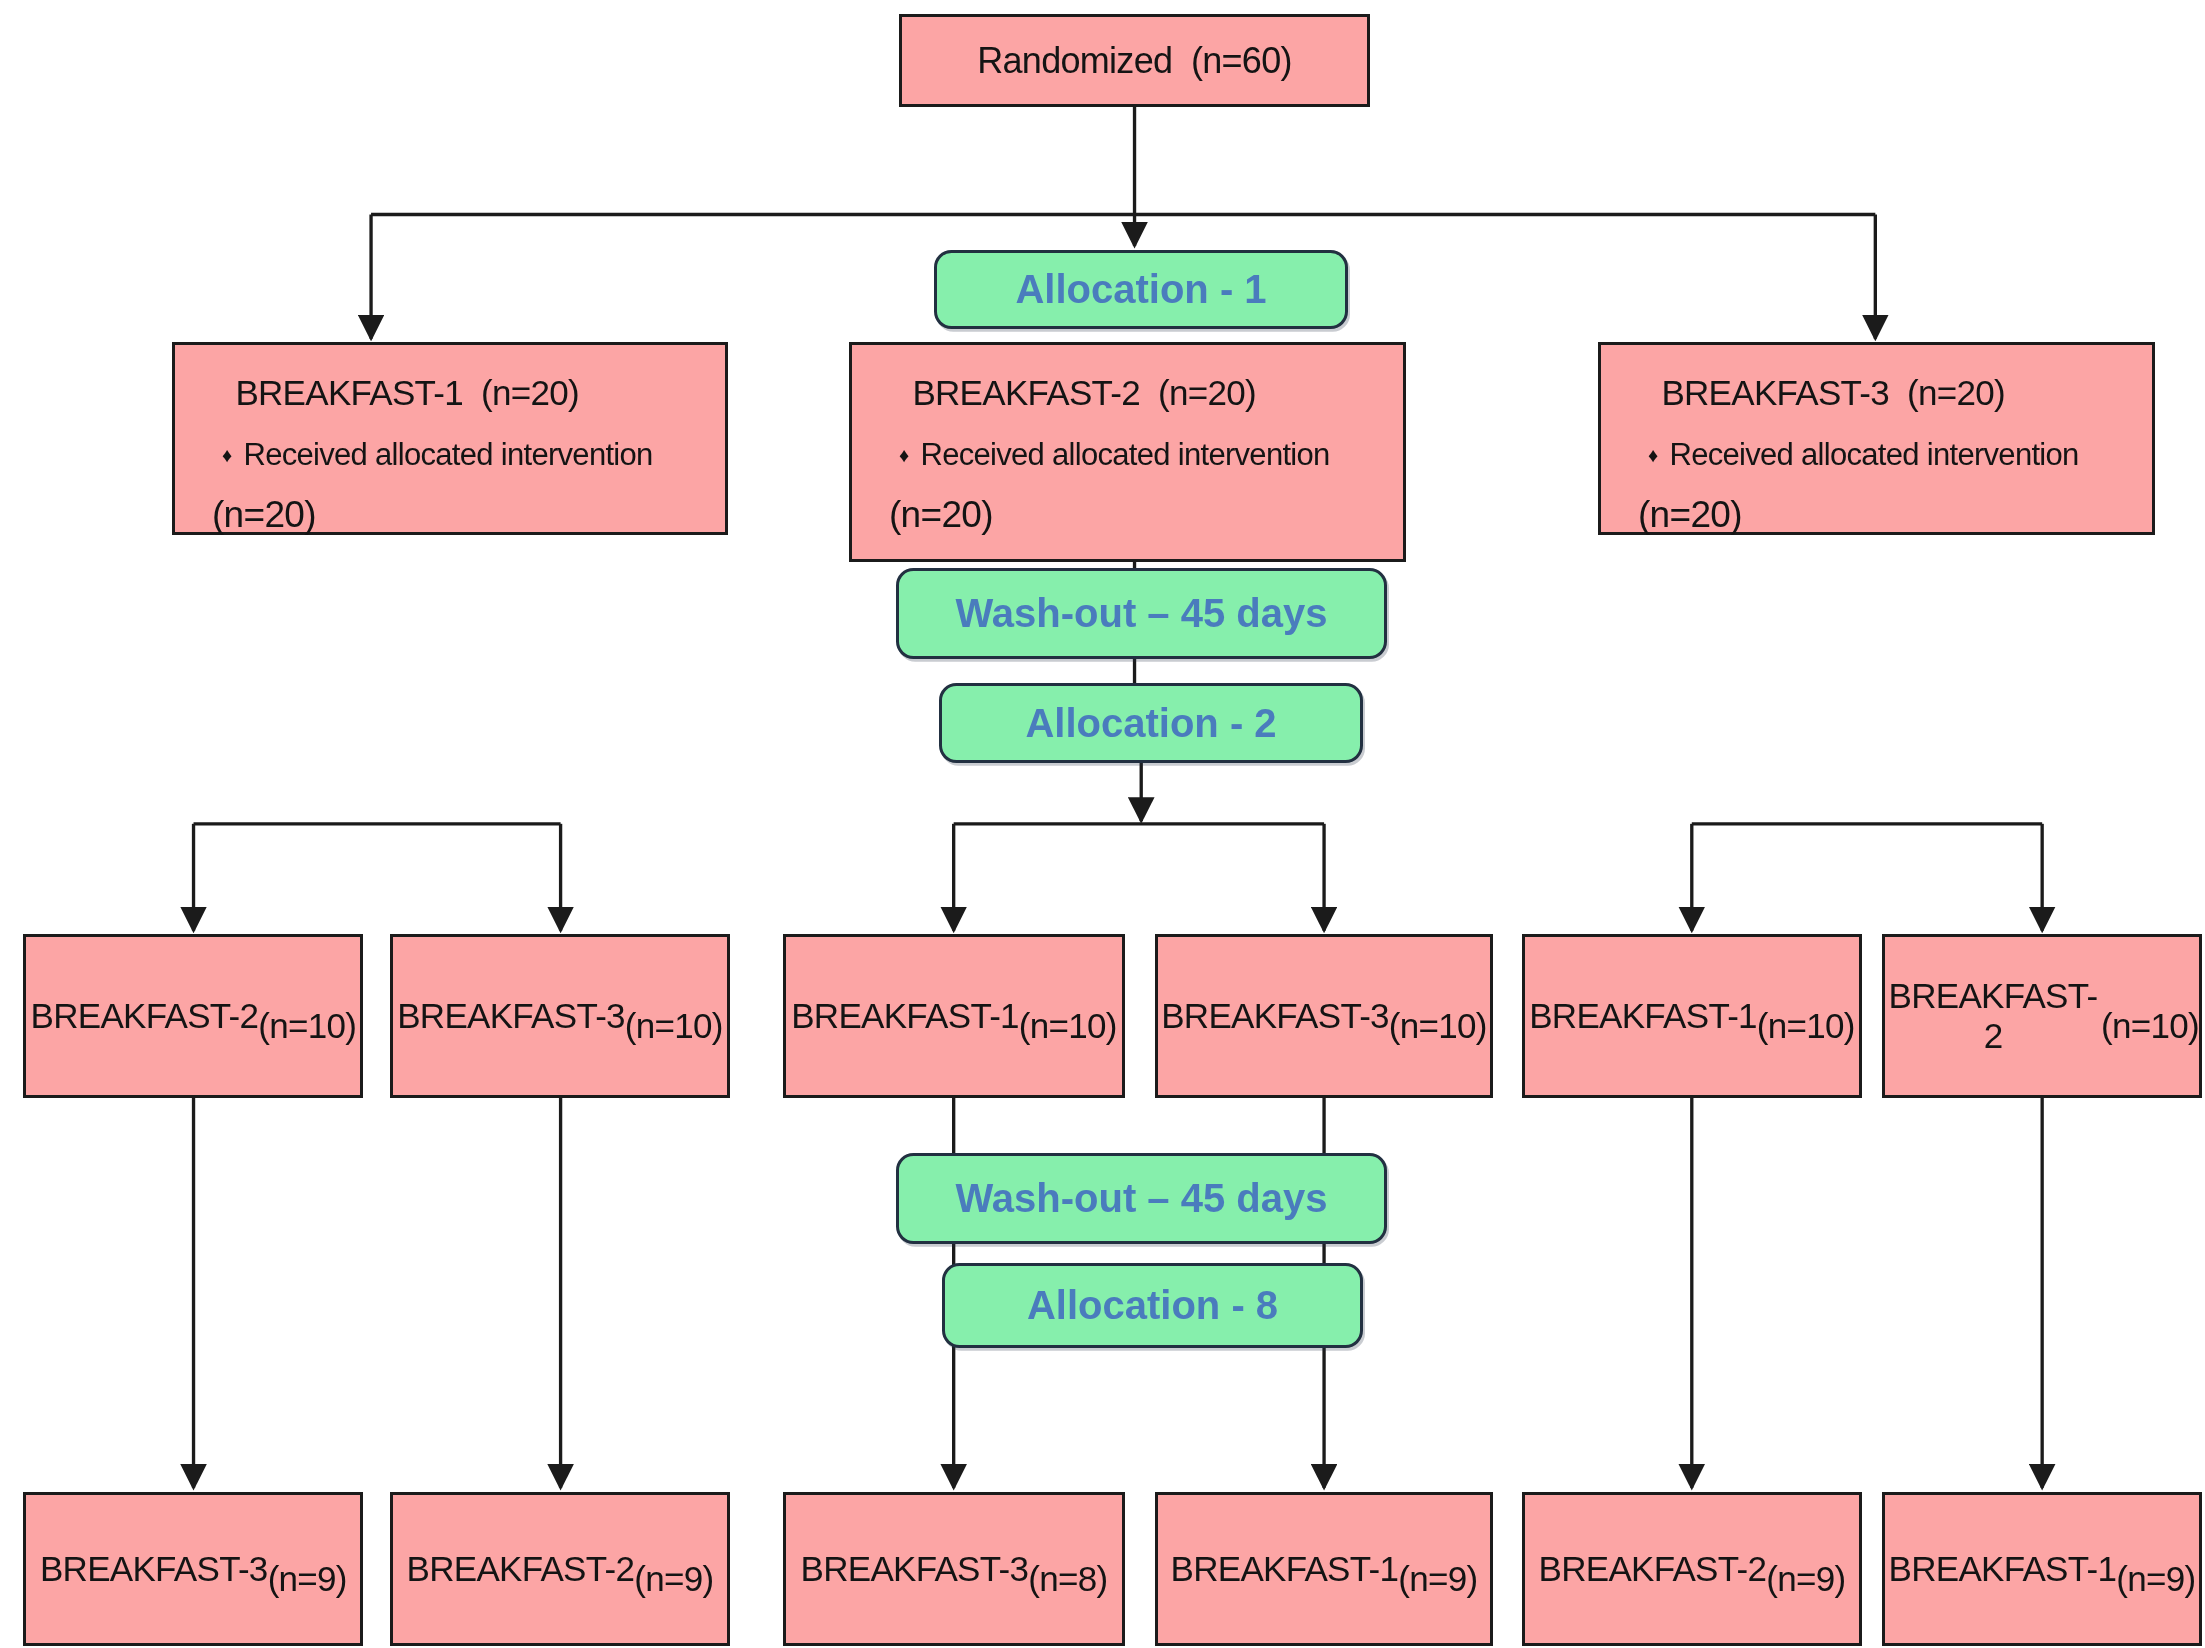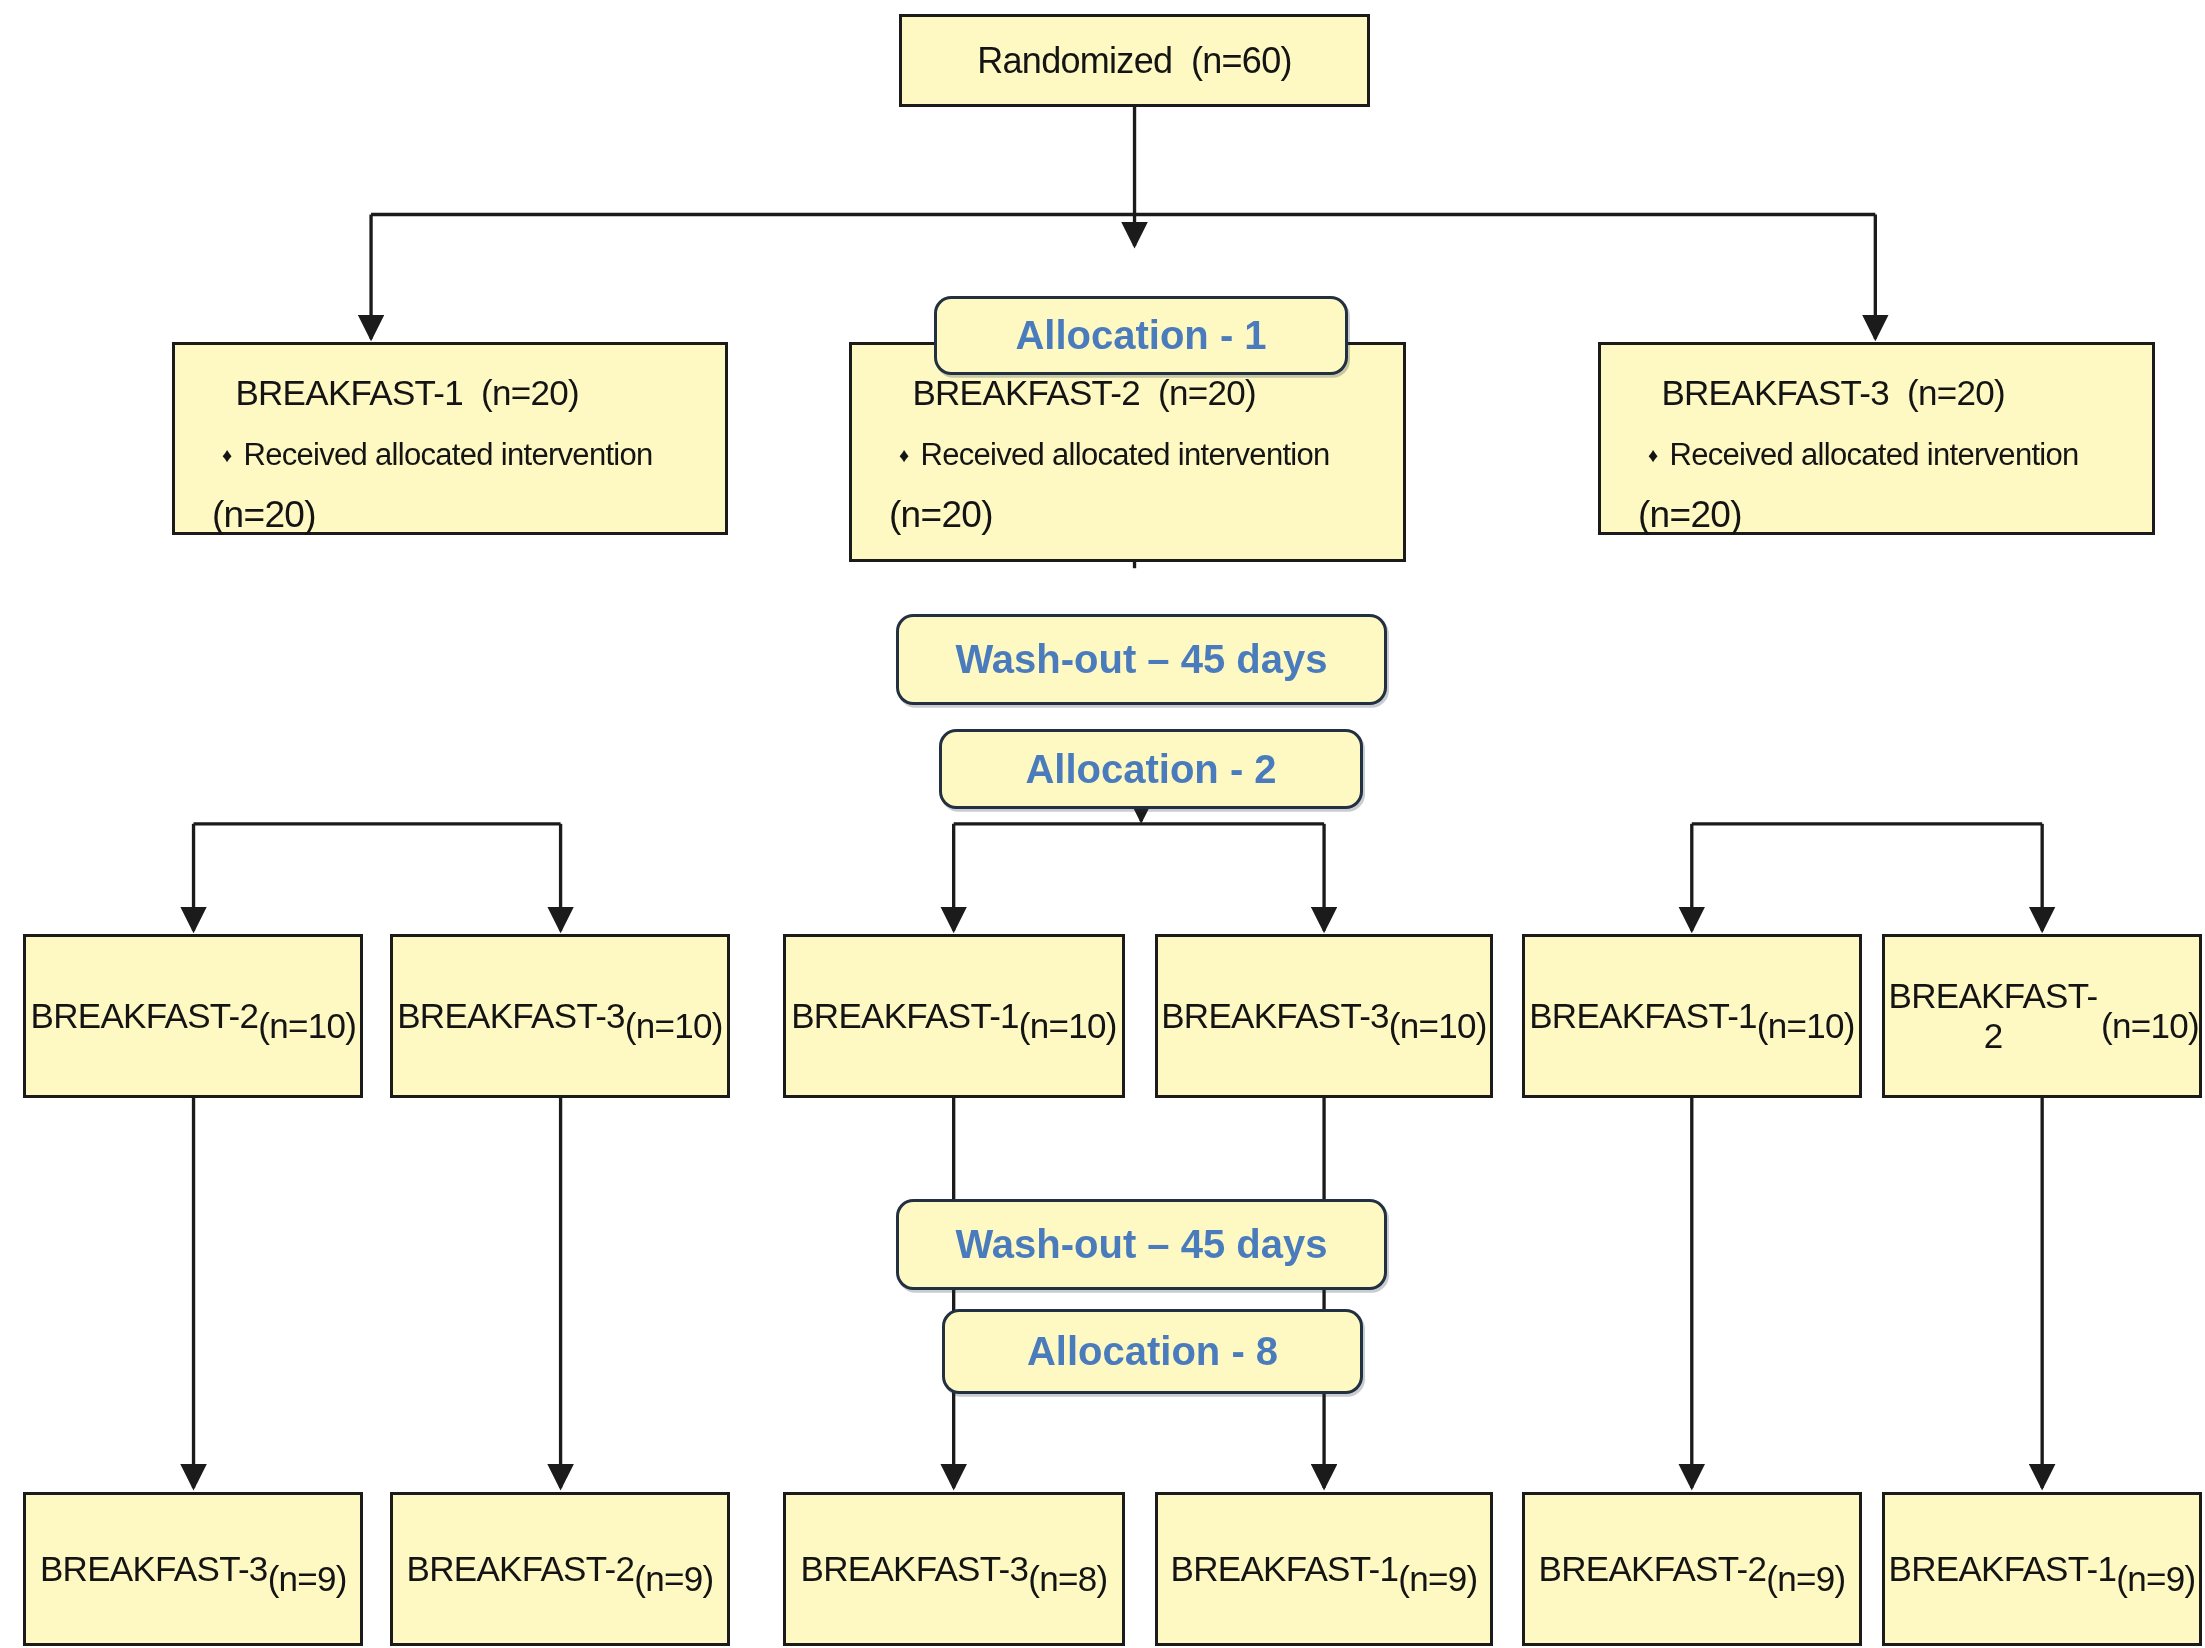--- a/index.html
+++ b/index.html
@@ -1,29 +1,28 @@
 <!DOCTYPE html>
 <html style="font-size:10.7px"><head>
 <meta charset="utf-8">
 <style>
   html,body{margin:0;padding:0;background:#ffffff;}
   body{font-family:"Liberation Sans", sans-serif;}
   #canvas{position:relative;width:2205px;height:1649px;background:#ffffff;overflow:hidden;}
   #connectors{position:absolute;left:0;top:0;z-index:1;}
   .whitebox{
-    position:absolute;z-index:2;background:#fef9c3;
+    position:absolute;z-index:2;background:#fca5a5;
     border:3.3px solid #1b1b1b;box-sizing:border-box;color:#141414;
   }
   .pill{
-    position:absolute;z-index:3;background:#fef9c3;
+    position:absolute;z-index:3;background:#86efac;
     border:3.3px solid #223041;border-radius:17.4px;box-sizing:border-box;
     display:flex;align-items:center;justify-content:center;
     color:#4a7cbd;font-weight:bold;font-size:40px;letter-spacing:0px;
     box-shadow:2px 2.7px 0 rgba(40,50,70,0.25);
-    margin-top:46px;
   }
   .centerbox{
     display:flex;flex-direction:row;align-items:center;justify-content:center;
     text-align:center;font-size:35px;letter-spacing:-0.7px;
   }
   .centerbox .nline{margin-top:20px;text-align:center;}
   .armbox{padding:28px 24px 0 37px;font-size:35px;letter-spacing:-0.7px;}
   .armbox .arm-title{margin-left:23.4px;white-space:pre;}
   .armbox .arm-bullet-row{margin-top:24px;margin-left:10px;font-size:31px;display:flex;align-items:center;}
   .armbox .bullet{font-size:20px;margin-right:12px;}

